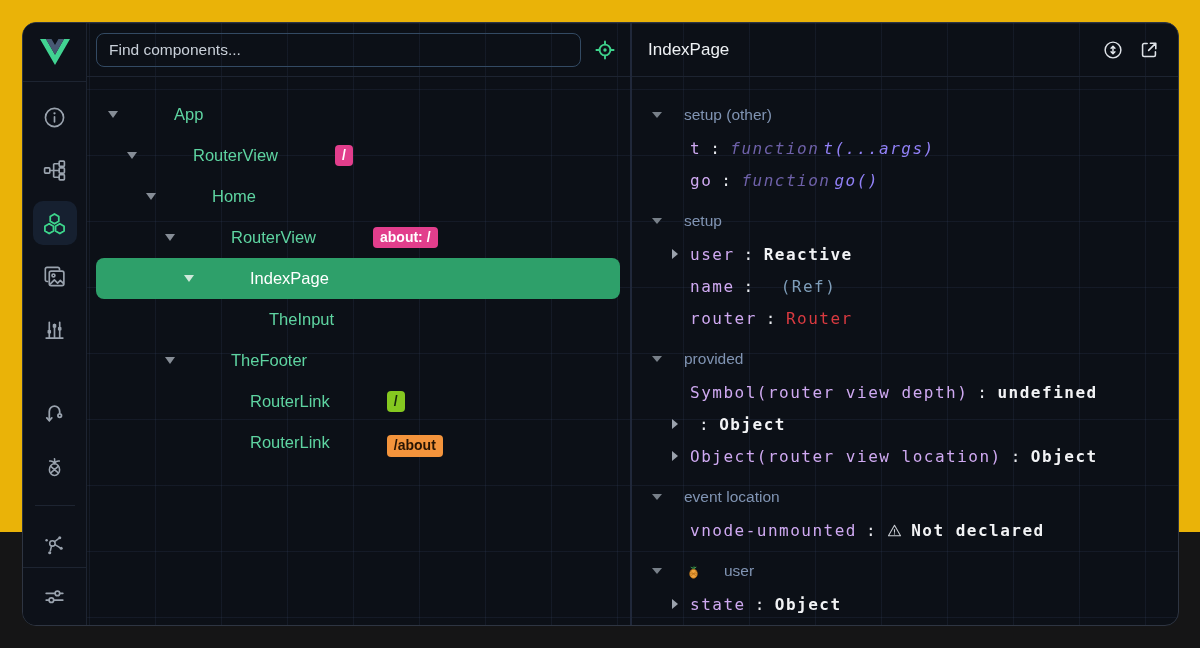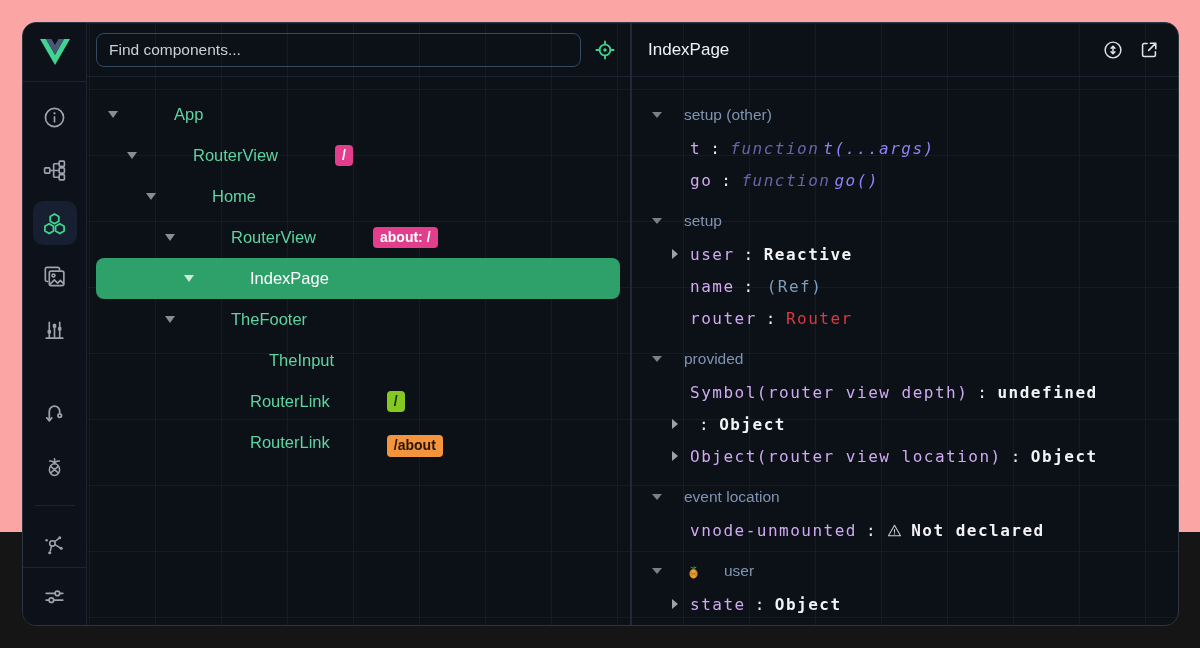--- a/index.html
+++ b/index.html
@@ -1,19 +1,19 @@
 <!DOCTYPE html>
 <html><head>
 <meta charset="utf-8">
 <style>
   * { margin:0; padding:0; box-sizing:border-box; }
   html,body { width:1200px; height:648px; overflow:hidden; }
   body { font-family:"Liberation Sans", sans-serif; background:#151516; }
 
-  .stage { position:relative; width:1200px; height:532px; background:#fca5a5; }
+  .stage { position:relative; width:1200px; height:532px; background:#eab308; }
 
   .window {
     position:absolute; left:22px; top:22px; width:1157px; height:604px;
     background:#0c1017;
     background-image:
       linear-gradient(rgba(96,125,175,0.10) 1px, transparent 1px),
       linear-gradient(90deg, rgba(96,125,175,0.10) 1px, transparent 1px);
     background-size:66px 66px;
     border:1px solid #2e3542; border-radius:14px;
     display:flex; overflow:hidden;
@@ -81,21 +81,21 @@
 
   .prop { height:32px; display:flex; align-items:center; padding-left:20px;
           font-family:"DejaVu Sans Mono", monospace; font-size:16px; letter-spacing:1.5px;
           white-space:nowrap; overflow:hidden; }
   .slot { width:18px; flex:none; display:flex; align-items:center; }
   .cr { width:0; height:0; border-top:5px solid transparent; border-bottom:5px solid transparent;
         border-left:6.5px solid #9ba2ac; display:inline-block; cursor:pointer; }
   .k { color:#cfa9f1; }
   .colon { color:#e8eaee; margin:0 9px; }
   .v-white { color:#f2f3f5; font-weight:bold; }
-  .v-muted { color:#7e9db9; margin-left:3px; }
+  .v-muted { color:#7e9db9; margin-left:17px; }
   .v-red { color:#d93a40; }
   .kw { color:#6e61a9; font-style:italic; }
   .sig { color:#9180f6; font-style:italic; margin-left:4px; }
   .warn-icon { width:17px; height:17px; color:#c8ccd2; margin-right:8px; flex:none; }
 </style>
 </head>
 <body>
 
 <div class="stage">
   <div class="window">
@@ -231,30 +231,30 @@
           <span class="badge pink">about: /</span>
         </div>
 
         <div class="trow selected" style="--d:4">
           <span class="cbox">
               <i class="cd"></i>
             </span>
           <span class="tlabel">IndexPage</span>
         </div>
 
-        <div class="trow" style="--d:3">
-          <span class="cbox">
-              <i class="cd"></i>
-            </span>
-          <span class="tlabel">TheFooter</span>
-        </div>
-
         <div class="trow" style="--d:5">
           <span class="cbox"></span>
           <span class="tlabel">TheInput</span>
+        </div>
+
+        <div class="trow" style="--d:3">
+          <span class="cbox">
+              <i class="cd"></i>
+            </span>
+          <span class="tlabel">TheFooter</span>
         </div>
 
         <div class="trow" style="--d:4">
           <span class="cbox"></span>
           <span class="tlabel">RouterLink</span>
           <span class="badge green">/</span>
         </div>
 
         <div class="trow" style="--d:4">
           <span class="cbox"></span>

